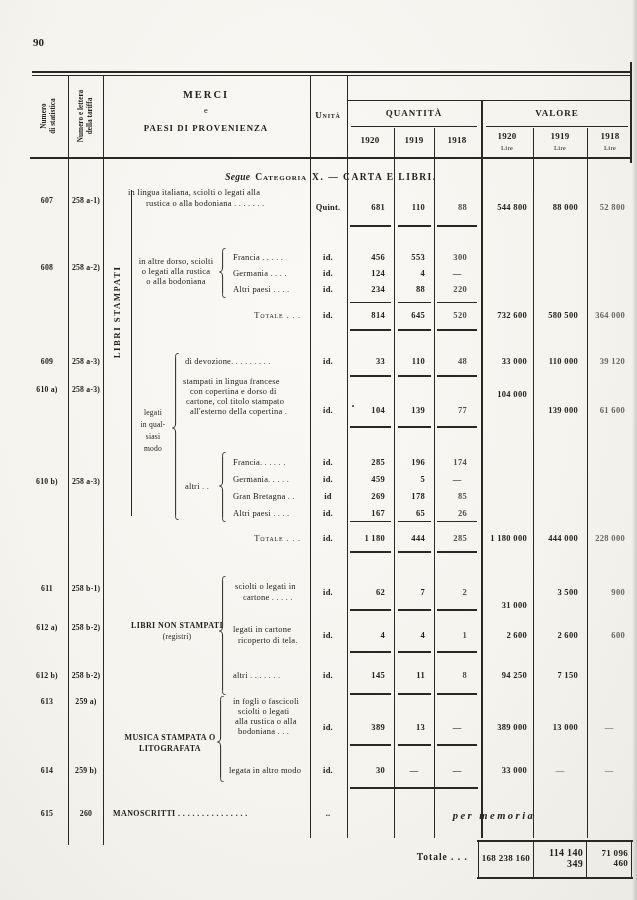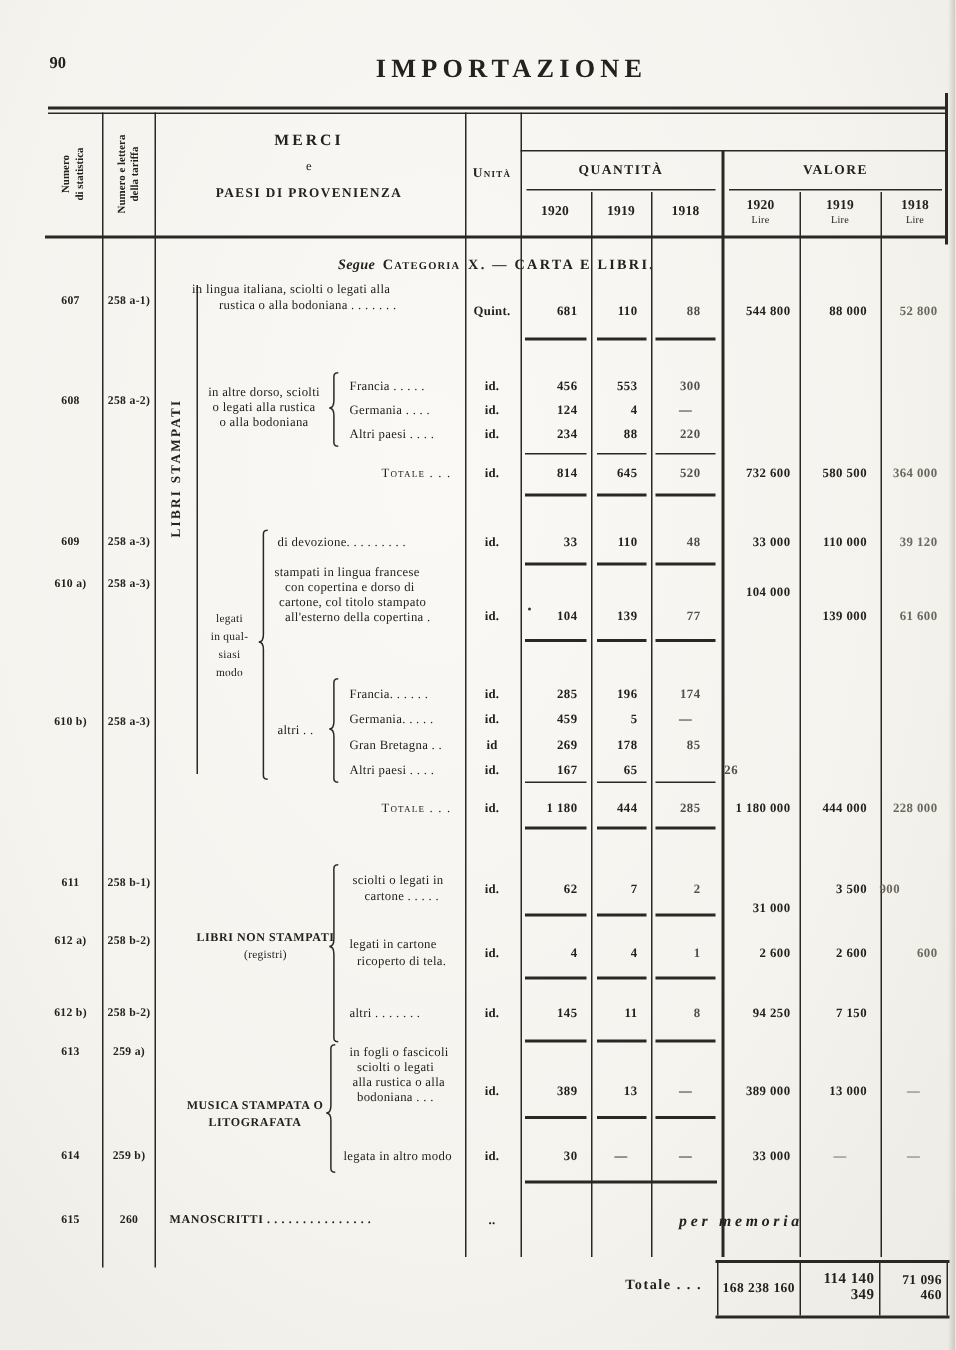--- a/index.html
+++ b/index.html
@@ -33,21 +33,20 @@
          font-weight:700;letter-spacing:3.5px;}
   .pgnum{position:absolute;font-size:11px;font-weight:600;}
   svg.brace{position:absolute;overflow:visible;}
 </style>
 </head>
 <body>
 
 <div class="page">
 
   <span class="pgnum" style="left:33px;top:36px;">90</span>
-  <span class="title" style="left:341px;top:46px;">IMPORTAZIONE</span>
 
   <div class="rot" style="left:48px;top:116px;font-size:7.3px;line-height:9px;">
     <div>Numero</div>
       <div>di statistica</div>
   </div>
   <div class="rot" style="left:85px;top:116px;font-size:7.3px;line-height:9px;">
     <div>Numero e lettera</div>
       <div>della tariffa</div>
   </div>
   <span class="t tc b" style="left:206px;top:94px;font-size:10.5px;letter-spacing:2px;">MERCI</span>
@@ -268,33 +267,33 @@
       <span class="valbox" style="left:394px;top:462px;width:31px;">196</span>
       <span class="valbox faded2" style="left:434px;top:462px;width:33px;">174</span>
       <span class="valbox" style="left:347px;top:479px;width:38px;">459</span>
       <span class="valbox" style="left:394px;top:479px;width:31px;">5</span>
       <span class="t tc num" style="left:457px;top:479px;">—</span>
       <span class="valbox" style="left:347px;top:496px;width:38px;">269</span>
       <span class="valbox" style="left:394px;top:496px;width:31px;">178</span>
       <span class="valbox faded2" style="left:434px;top:496px;width:33px;">85</span>
       <span class="valbox" style="left:347px;top:513px;width:38px;">167</span>
       <span class="valbox" style="left:394px;top:513px;width:31px;">65</span>
-      <span class="valbox faded2" style="left:434px;top:513px;width:33px;padding-left:25px;">26</span>
+      <span class="valbox faded2" style="left:434px;top:513px;width:33px;">26</span>
       <span class="valbox" style="left:347px;top:538px;width:38px;">1 180</span>
       <span class="valbox" style="left:481px;top:538px;width:46px;">1 180 000</span>
       <span class="valbox" style="left:394px;top:538px;width:31px;">444</span>
       <span class="valbox" style="left:533px;top:538px;width:45px;">444 000</span>
       <span class="valbox faded2" style="left:434px;top:538px;width:33px;">285</span>
       <span class="valbox faded" style="left:587px;top:538px;width:38px;">228 000</span>
       <span class="valbox" style="left:347px;top:592px;width:38px;">62</span>
       <span class="valbox" style="left:481px;top:605px;width:46px;">31 000</span>
       <span class="valbox" style="left:394px;top:592px;width:31px;">7</span>
       <span class="valbox" style="left:533px;top:592px;width:45px;">3 500</span>
       <span class="valbox faded2" style="left:434px;top:592px;width:33px;">2</span>
-      <span class="valbox faded" style="left:562px;top:592px;width:38px;">900</span>
+      <span class="valbox faded" style="left:587px;top:592px;width:38px;">900</span>
       <span class="valbox" style="left:347px;top:635px;width:38px;">4</span>
       <span class="valbox" style="left:481px;top:635px;width:46px;">2 600</span>
       <span class="valbox" style="left:394px;top:635px;width:31px;">4</span>
       <span class="valbox" style="left:533px;top:635px;width:45px;">2 600</span>
       <span class="valbox faded2" style="left:434px;top:635px;width:33px;">1</span>
       <span class="valbox faded" style="left:587px;top:635px;width:38px;">600</span>
       <span class="valbox" style="left:347px;top:675px;width:38px;">145</span>
       <span class="valbox" style="left:481px;top:675px;width:46px;">94 250</span>
       <span class="valbox" style="left:394px;top:675px;width:31px;">11</span>
       <span class="valbox" style="left:533px;top:675px;width:45px;">7 150</span>

